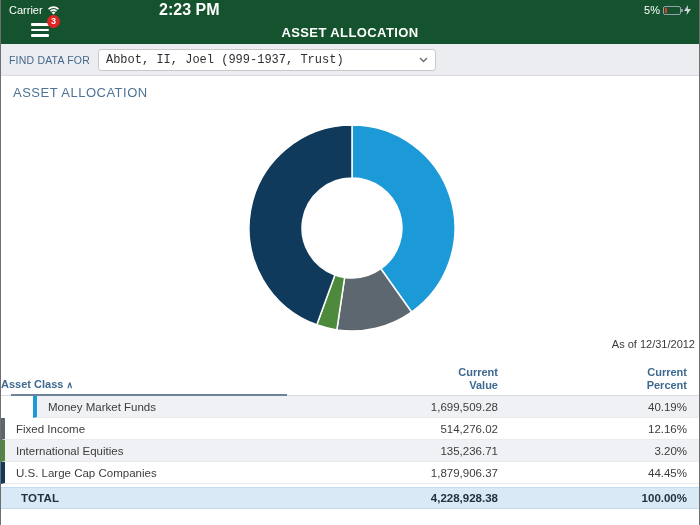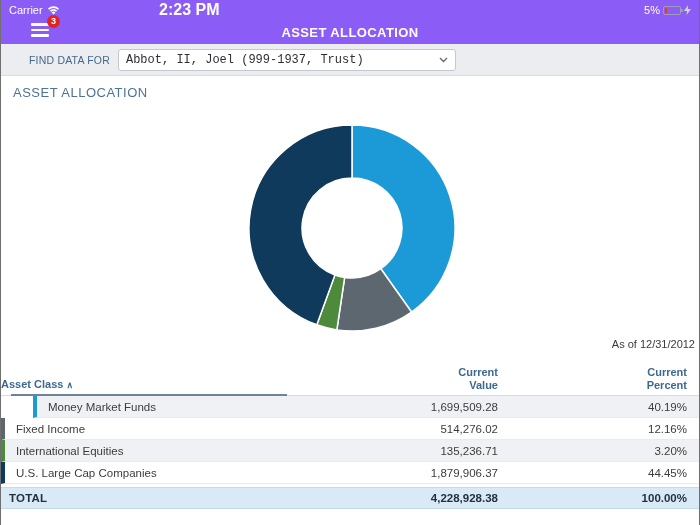--- a/index.html
+++ b/index.html
@@ -2,41 +2,41 @@
 <html><head>
 <meta charset="utf-8">
 <style>
   * { margin:0; padding:0; box-sizing:border-box; }
   html,body { background:#fff; }
   body { font-family:"Liberation Sans", sans-serif; width:700px; }
   .page { position:relative; width:700px; height:525px; background:#fff;
           border-left:1px solid #6f6f6f; border-right:1px solid #6f6f6f; overflow:hidden; }
 
   
-  .topbar { background:#8b5cf6; color:#fff; }
+  .topbar { background:#14532d; color:#fff; }
   .statusbar { height:20px; display:flex; align-items:center; padding:0 8px; font-size:11px; }
   .sb-left { display:flex; align-items:center; gap:4px; width:150px; }
   .sb-center { flex:1; text-align:left; font-weight:bold; font-size:16px; }
   .sb-right { width:150px; display:flex; align-items:center; justify-content:flex-end; gap:3px; font-size:11px; }
   .wifi-svg { width:13px; height:10px; display:block; }
   .battery { position:relative; width:18px; height:9px; border:1px solid #9aa0ad; border-radius:2px; }
   .battery:after { content:""; position:absolute; right:-3px; top:2px; width:2px; height:3px; background:#9aa0ad; border-radius:0 1px 1px 0; }
   .battery-fill { position:absolute; left:1px; top:1px; bottom:1px; width:2px; background:#e23b2e; }
   .bolt-svg { width:7px; height:10px; display:block; }
 
   .navbar { height:24px; position:relative; display:flex; align-items:center; justify-content:center; }
   .nav-title { color:#fff; font-size:13px; font-weight:bold; letter-spacing:.4px; }
   .menu-btn { position:absolute; left:30px; top:3px; width:22px; height:18px; cursor:pointer; }
   .menu-bar { height:2.5px; background:#fff; border-radius:1px; margin-bottom:3px; width:18px; }
   .menu-badge { position:absolute; top:-8px; right:-7px; min-width:13px; height:13px; border-radius:7px;
                 background:#e02424; color:#fff; font-size:9px; font-weight:bold; line-height:13px; text-align:center; }
 
   
   .filter-row { height:32px; background:#ebedf1; border-bottom:1px solid #dadce1;
-                display:flex; align-items:center; padding:0 28px; }
+                display:flex; align-items:center; padding:0 8px; }
   .filter-label { font-size:10.5px; color:#45688c; letter-spacing:.2px; margin-right:8px; white-space:nowrap; }
   .select-wrap { position:relative; width:338px; height:22px; }
   .select-wrap select { width:100%; height:100%; -webkit-appearance:none; appearance:none;
         border:1px solid #c6c8cc; border-radius:3px; background:#fff; font-size:12px; color:#2f2f33;
         padding:0 24px 0 7px; font-family:Liberation Mono, monospace; }
   .select-chevron { position:absolute; right:8px; top:8px; width:9px; height:6px; pointer-events:none; }
 
   
   .section-title { margin:9px 12px 0; font-size:13px; color:#4d7396; letter-spacing:.5px; font-weight:normal; }
   .chart-wrap { position:relative; height:238px; }
@@ -51,21 +51,21 @@
   .th-underline { position:absolute; left:10px; bottom:-4px; width:276px; height:2px; background:#6c839a; }
   .sort-caret { font-size:9px; color:#3d6991; margin-left:3px; }
   .col-value { width:200px; text-align:right; }
   .col-percent { width:201px; text-align:right; padding-right:12px; }
   .trow { display:flex; align-items:center; height:22px; border-left:4px solid transparent;
           border-bottom:1px solid #ebebee; cursor:default; }
   .trow .cell-name { flex:1; padding-left:11px; }
   .trow:nth-child(even) { background:#f0f1f4; }
   .total-row { display:flex; align-items:center; height:22px; margin-top:3px;
                background:#d9e9f6; border-top:1px solid #c3dbee; border-bottom:1px solid #c3dbee; font-weight:bold; color:#23313d; }
-  .total-row .cell-name { flex:1; padding-left:8px; letter-spacing:.2px; }
+  .total-row .cell-name { flex:1; padding-left:20px; letter-spacing:.2px; }
 </style>
 </head>
 <body>
 
 <div class="page">
 
   <div class="topbar">
     <div class="statusbar">
       <div class="sb-left">
         <span>Carrier</span>

